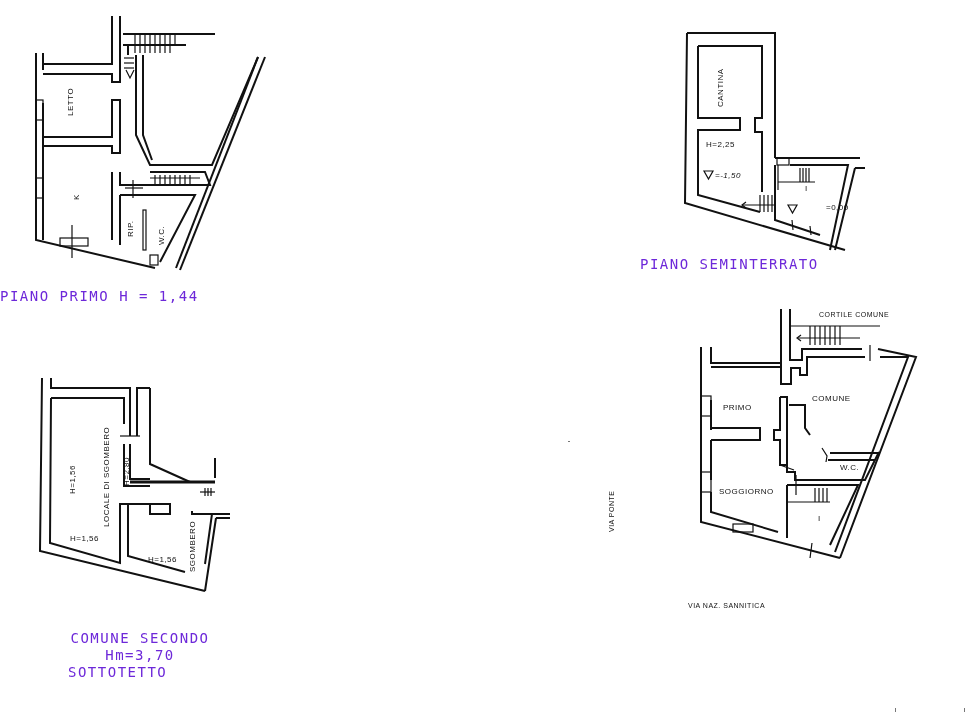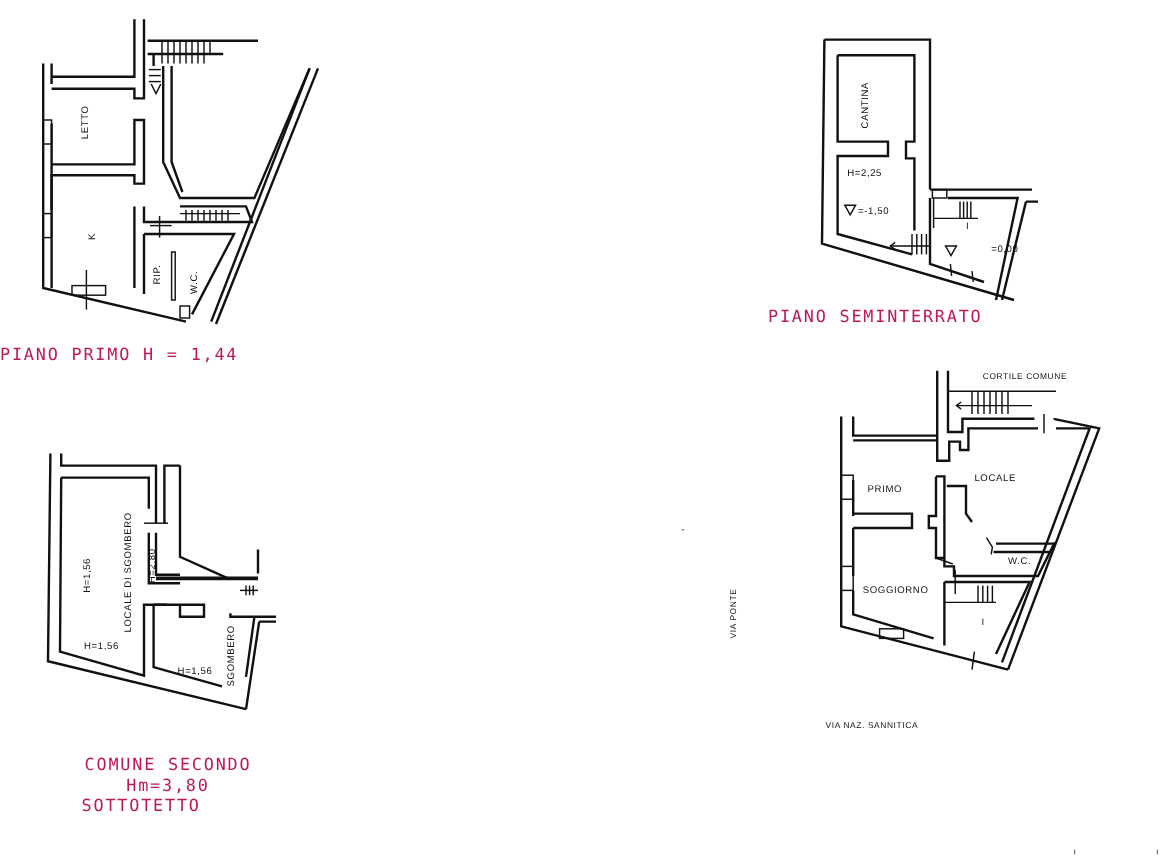--- a/index.html
+++ b/index.html
@@ -6,21 +6,21 @@
   body { width: 968px; height: 713px; position: relative; overflow: hidden;
          font-family: "DejaVu Sans Mono", monospace; color: #111; }
   .plan { position: absolute; }
   .plan svg { position: absolute; left: 0; top: 0; overflow: visible; }
   .wall { fill: none; stroke: #111; stroke-width: 2; stroke-linejoin: miter; }
   .thin { fill: none; stroke: #111; stroke-width: 1.2; }
   .lbl { position: absolute; font-family: "Liberation Sans", sans-serif; font-size: 8px;
          letter-spacing: 0.5px; color: #111; white-space: nowrap; }
   .rot { transform: rotate(-90deg); transform-origin: left top; }
   .caption { position: absolute; font-family: "DejaVu Sans Mono", monospace;
-             font-size: 14px; letter-spacing: 1.5px; color: #be185d; white-space: nowrap; }
+             font-size: 14px; letter-spacing: 1.5px; color: #6d28d9; white-space: nowrap; }
   .caption-center { text-align: center; }
   .street { position: absolute; font-family: "Liberation Sans", sans-serif; font-size: 7px;
             letter-spacing: 0.5px; white-space: nowrap; }
   .speck { position: absolute; width: 1px; height: 4px; background: #777; }
 </style>
 </head>
 <body>
 
 <div class="plan" style="left:0;top:0;width:280px;height:310px;">
   <svg width="280" height="310">
@@ -113,21 +113,21 @@
       <line x1="122" y1="185" x2="155" y2="185"></line>
       <polyline points="126,182 122,185 126,188"></polyline>
       <polygon points="84,151 93,151 88.5,159"></polygon>
       <polygon points="168,185 177,185 172.5,193"></polygon>
       <line x1="172" y1="200" x2="173" y2="210"></line>
         <line x1="190" y1="206" x2="191" y2="215"></line>
     </g>
   </svg>
   <span class="lbl rot" style="left:96px;top:87px;">CANTINA</span>
   <span class="lbl" style="left:86px;top:120px;">H=2,25</span>
-  <span class="lbl" style="left:95px;top:151px;">=-1,50</span>
+  <span class="lbl" style="left:95px;top:151px;font-style:italic;">=-1,50</span>
   <span class="lbl" style="left:185px;top:164px;">I</span>
   <span class="lbl" style="left:178px;top:183px;margin-left:28px;">=0,00</span>
   <span class="caption" style="left:20px;top:236px;">PIANO SEMINTERRATO</span>
 </div>
 
 <div class="plan" style="left:20px;top:356px;width:240px;height:340px;">
   <svg width="240" height="260">
     <path class="wall" d="M22 22 L20 195 L185 235"></path>
     <path class="wall" d="M31 22 L31 32 L110 32 L110 80 M117 80 L117 32 L130 32"></path>
     <path class="wall" d="M31 42 L104 42 L104 68 M104 88 L104 130 L130 130"></path>
@@ -149,21 +149,21 @@
     </g>
   </svg>
   <span class="lbl rot" style="left:48px;top:138px;">H=1,56</span>
   <span class="lbl rot" style="left:82px;top:171px;">LOCALE DI SGOMBERO</span>
   <span class="lbl rot" style="left:102px;top:130px;">H=2,80</span>
   <span class="lbl" style="left:50px;top:178px;">H=1,56</span>
   <span class="lbl" style="left:128px;top:199px;">H=1,56</span>
   <span class="lbl rot" style="left:168px;top:216px;">SGOMBERO</span>
   <div class="caption caption-center" style="left:40px;top:274px;width:160px;line-height:17px;">
     <div>COMUNE SECONDO</div>
-    <div>Hm=3,80</div>
+    <div>Hm=3,70</div>
     <div style="text-align:left;padding-left:8px;">SOTTOTETTO</div>
   </div>
 </div>
 
 <div class="plan" style="left:600px;top:300px;width:320px;height:320px;">
   <svg width="320" height="320">
     <path class="wall" d="M181 9 L181 84 L191 84 L191 68 L200 68 L200 75 L207 75 L207 57 L265 57"></path>
     <path class="wall" d="M190 9 L190 60 L202 60 L202 49 L262 49"></path>
     <path class="wall" d="M101 47 L101 222 L240 258"></path>
     <path class="wall" d="M111 47 L111 63 L181 63 M111 100 L111 130 M111 140 L111 180 M111 192 L111 212 L178 232"></path>
@@ -196,21 +196,21 @@
         <line x1="227" y1="188" x2="227" y2="202"></line>
       <line x1="187" y1="202" x2="230" y2="202"></line>
       <line x1="180" y1="165" x2="194" y2="170"></line>
         <line x1="196" y1="175" x2="196" y2="195"></line>
       <polyline points="222,148 227,156 226,162"></polyline>
       <line x1="212" y1="243" x2="210" y2="258"></line>
     </g>
   </svg>
   <span class="lbl" style="left:219px;top:11px;font-size:7px;">CORTILE COMUNE</span>
   <span class="lbl" style="left:123px;top:103px;">PRIMO</span>
-  <span class="lbl" style="left:212px;top:94px;">LOCALE</span>
+  <span class="lbl" style="left:212px;top:94px;">COMUNE</span>
   <span class="lbl" style="left:240px;top:163px;">W.C.</span>
   <span class="lbl" style="left:119px;top:187px;">SOGGIORNO</span>
   <span class="lbl" style="left:218px;top:214px;">I</span>
   <span class="street rot" style="left:8px;top:232px;">VIA PONTE</span>
   <span class="street" style="left:88px;top:302px;">VIA NAZ. SANNITICA</span>
 </div>
 
 <div class="speck" style="left:895px;top:708px;"></div>
 <div class="speck" style="left:964px;top:708px;"></div>
 <div class="speck" style="left:568px;top:441px;height:1px;width:2px;"></div>

